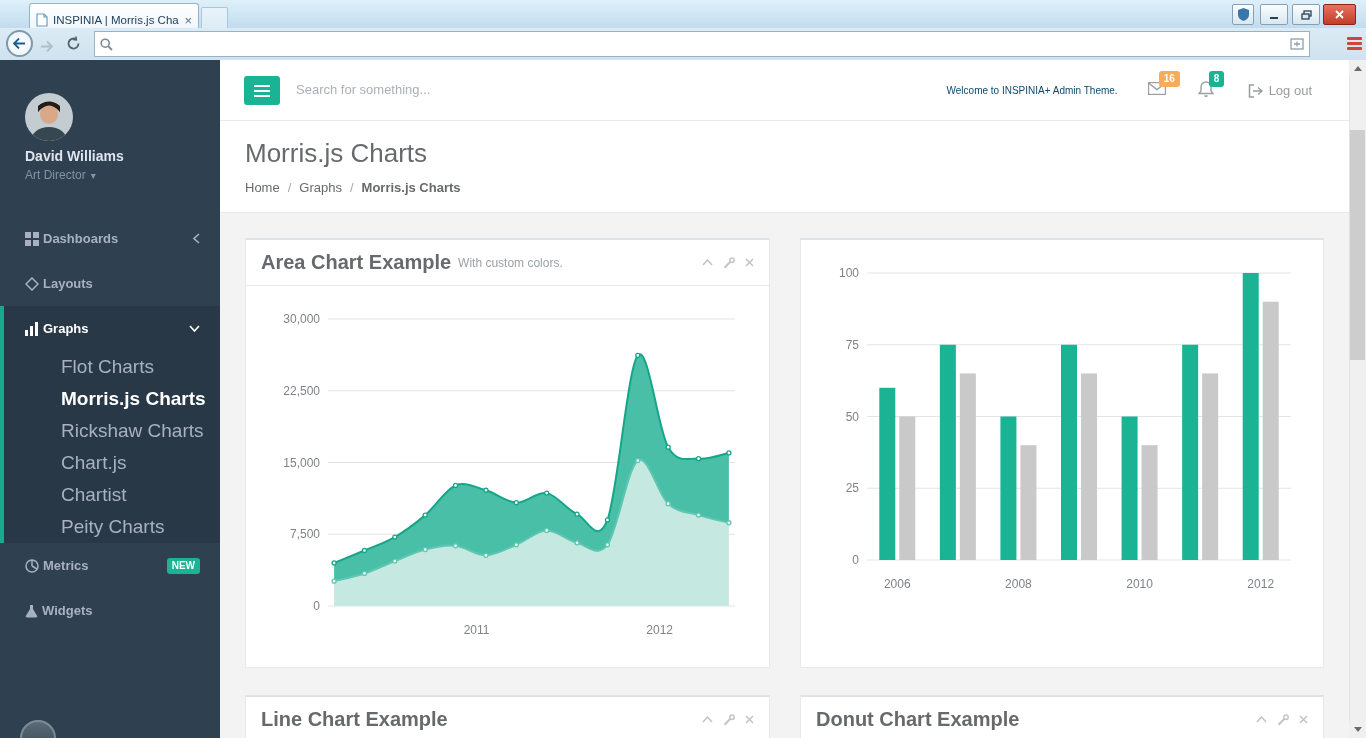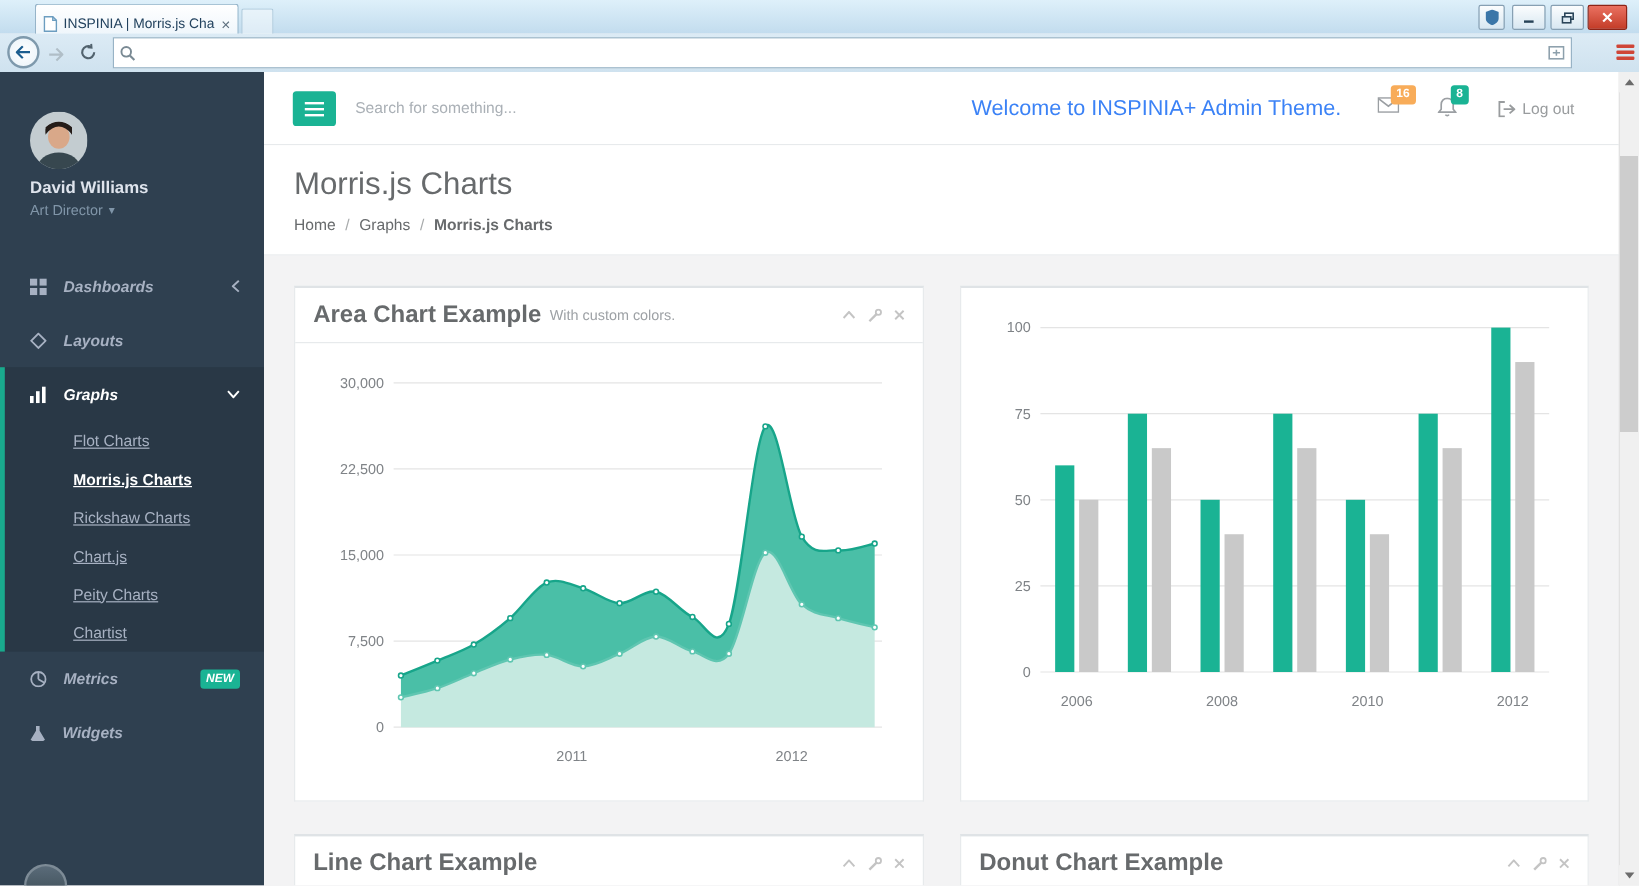--- a/index.html
+++ b/index.html
@@ -33,40 +33,40 @@
   .tri-up{width:0;height:0;border-left:4px solid transparent;border-right:4px solid transparent;border-bottom:5px solid #6b6b6b;}
   .tri-down{width:0;height:0;border-left:4px solid transparent;border-right:4px solid transparent;border-top:5px solid #6b6b6b;}
   .sb-thumb{left:1350px;top:130px;width:15px;height:230px;background:#cdcdcd;}
   
   .sidebar{left:0;top:60px;width:220px;height:678px;background:#2f4050;}
   .avatar{left:25px;top:33px;width:48px;height:48px;border-radius:50%;overflow:hidden;}
   .user-name{left:25px;top:88px;color:#dfe4ed;font-size:14px;font-weight:bold;}
   .user-role{left:25px;top:108px;color:#8095a8;font-size:12px;display:flex;gap:5px;align-items:center;}
   .nav{left:0;top:156px;width:220px;}
   .nav-item{height:45px;display:flex;align-items:center;padding:0 20px 0 25px;box-sizing:border-box;
-            color:#a7b1c2;font-size:13px;font-weight:600;gap:14px;cursor:pointer;font-style:italic;}
+            color:#a7b1c2;font-size:13px;font-weight:600;gap:4px;cursor:pointer;}
   .nav-item .lbl{flex:1;}
   .nav-active-block{background:#293846;border-left:4px solid #19aa8d;}
   .nav-active-block .nav-item{padding-left:21px;color:#ffffff;}
-  .subitem{height:32px;display:flex;align-items:center;padding-left:57px;color:#a7b1c2;font-size:13px;cursor:pointer;text-decoration:underline;}
+  .subitem{height:32px;display:flex;align-items:center;padding-left:57px;color:#a7b1c2;font-size:19px;cursor:pointer;}
   .subitem.active{color:#ffffff;font-weight:bold;}
   .badge{font-size:10px;font-weight:bold;color:#ffffff;padding:2px 5px;border-radius:3px;line-height:1.2;}
   .badge.warning{background:#f8ac59;text-align:right;}
   .badge.primary{background:#1ab394;}
   .bottom-circle{left:20px;top:660px;width:32px;height:32px;border-radius:50%;
                  background:linear-gradient(#5a6b79,#37474f);border:2px solid #7d8b96;}
   
   .topbar{left:220px;top:60px;width:1129px;height:61px;background:#ffffff;border-bottom:1px solid #e7eaec;box-sizing:border-box;}
   .menu-toggle{left:24px;top:16px;width:36px;height:29px;background:#1ab394;border-radius:3px;
                display:flex;flex-direction:column;align-items:center;justify-content:center;gap:3px;cursor:pointer;}
   .menu-toggle span{display:block;width:16px;height:2px;background:#ffffff;}
   .search-input{left:74px;top:21px;width:320px;border:none;outline:none;font-size:13px;font-family:inherit;color:#676a6c;background:transparent;}
   .search-input::placeholder{color:#aab0b6;}
   .topbar-right{right:37px;top:0;height:61px;display:flex;align-items:center;gap:30px;position:absolute;}
-  .welcome{color:#3b82f6;font-size:18px;}
+  .welcome{color:#0c4a6e;font-size:10px;}
   .icon-wrap{position:relative;width:20px;height:20px;color:#9b9fa3;cursor:pointer;}
   .icon-badge{position:absolute;top:-10px;left:11px;}
   .logout{display:flex;align-items:center;gap:6px;color:#999c9e;font-size:13px;cursor:pointer;}
   
   .heading{left:220px;top:121px;width:1129px;height:92px;background:#ffffff;border-bottom:1px solid #e7eaec;box-sizing:border-box;}
   .page-title{left:25px;top:17px;font-size:26px;font-weight:300;color:#676a6c;}
   .breadcrumb{left:25px;top:59px;font-size:13px;color:#676a6c;display:flex;gap:8px;align-items:center;}
   .breadcrumb .sep{color:#a7aaab;}
   .breadcrumb .active{font-weight:bold;}
   
@@ -205,24 +205,24 @@
       <div class="subitem active">
           <span>Morris.js Charts</span>
         </div>
       <div class="subitem">
           <span>Rickshaw Charts</span>
         </div>
       <div class="subitem">
           <span>Chart.js</span>
         </div>
       <div class="subitem">
+          <span>Chartist</span>
+        </div>
+      <div class="subitem">
           <span>Peity Charts</span>
-        </div>
-      <div class="subitem">
-          <span>Chartist</span>
         </div>
     </div>
 
     <div class="nav-item">
       <svg width="14" height="14" viewBox="0 0 14 14">
           <circle cx="7" cy="7" r="6" fill="none" stroke="currentColor" stroke-width="1.5"></circle>
           <path d="M7,7 L7,1 M7,7 L12,10" stroke="currentColor" stroke-width="1.5" fill="none"></path>
         </svg>
       <span class="lbl">Metrics</span>
       <span class="badge primary">NEW</span>

